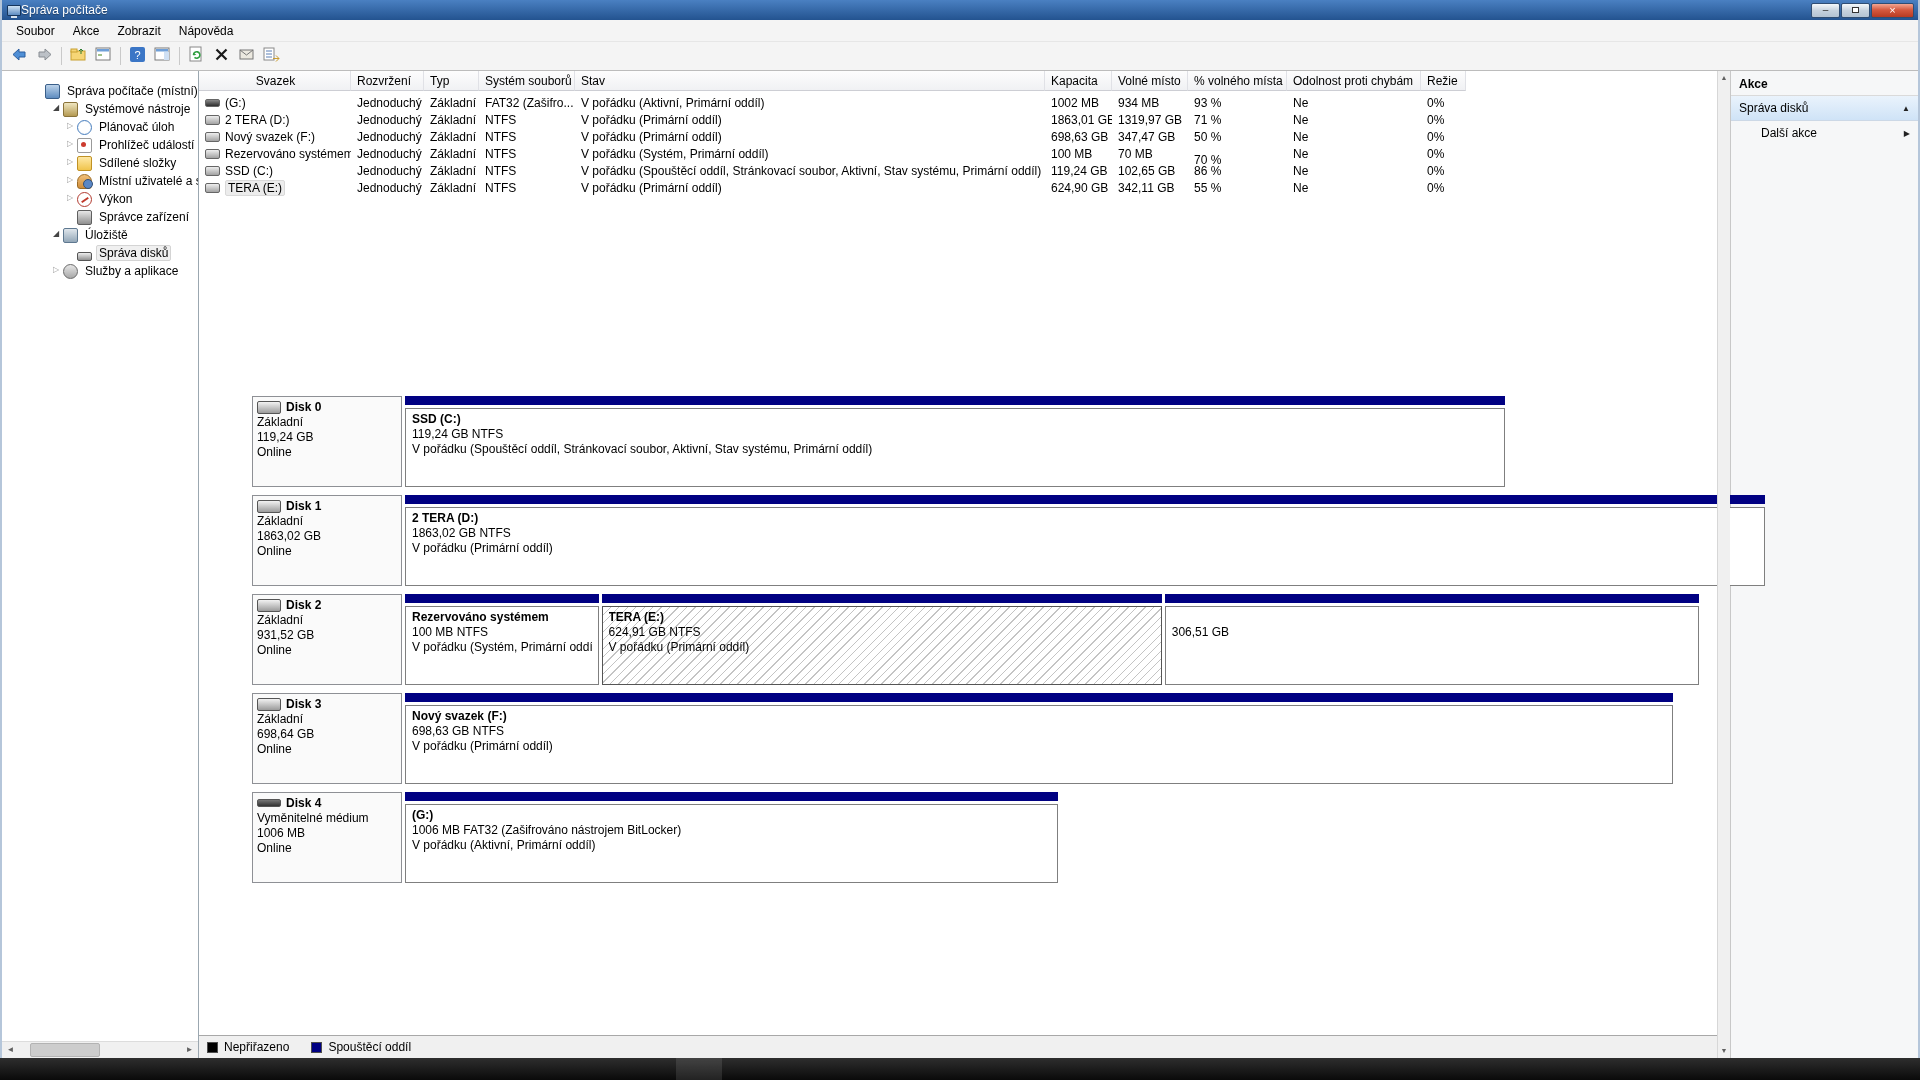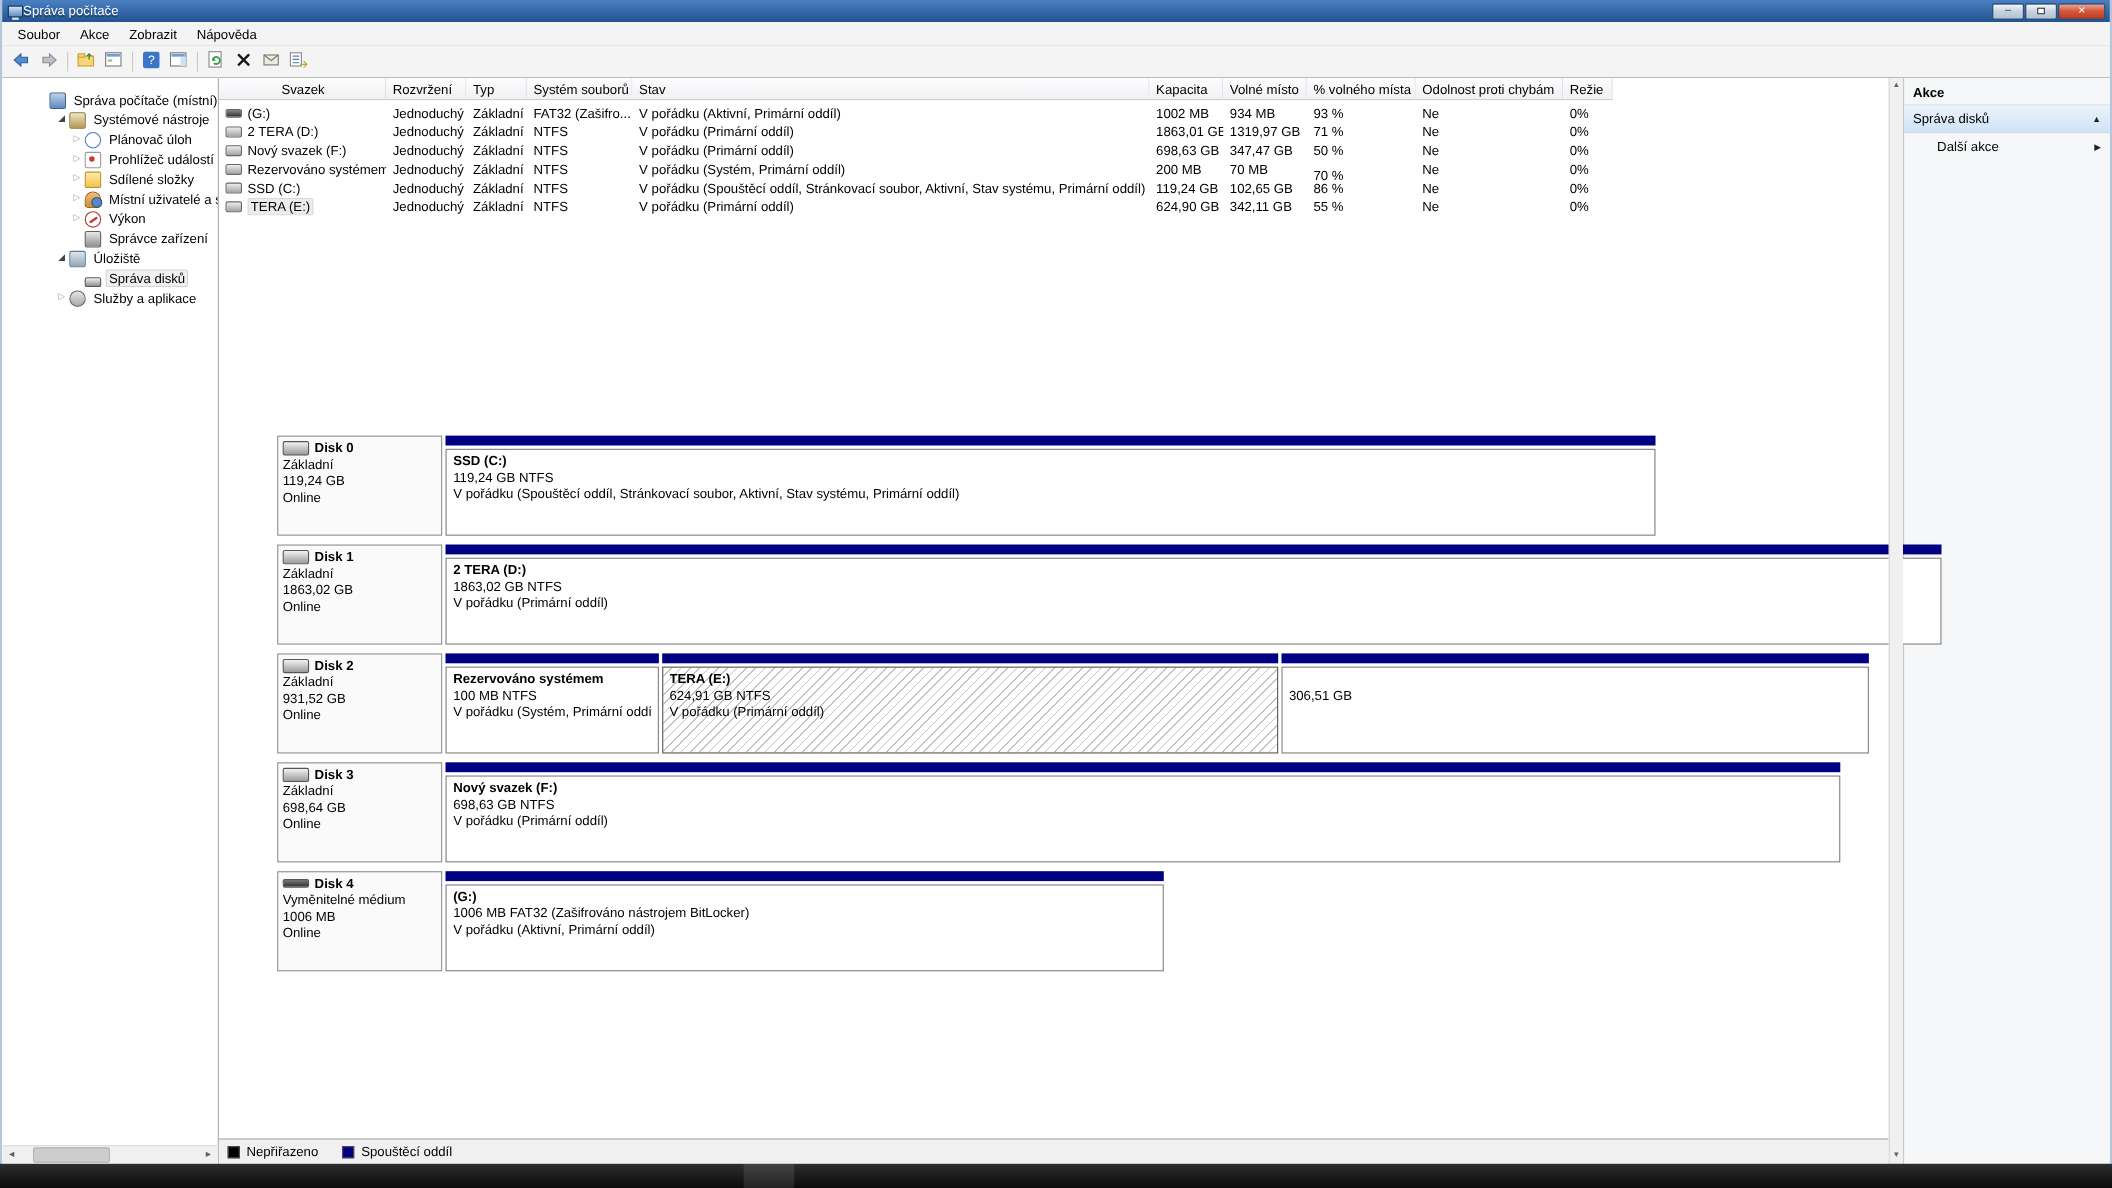--- a/index.html
+++ b/index.html
@@ -331,21 +331,21 @@
             </div>
             <div class="lrow">
               <div class="lcell name" style="width: 152px;">
                 <span class="vol-ic"></span>
                 <span class="vol-name">Rezervováno systémem</span>
               </div>
               <div class="lcell" style="width: 73px;">Jednoduchý</div>
               <div class="lcell" style="width: 55px;">Základní</div>
               <div class="lcell" style="width: 96px;">NTFS</div>
               <div class="lcell" style="width: 470px;">V pořádku (Systém, Primární oddíl)</div>
-              <div class="lcell" style="width: 67px;">200 MB</div>
+              <div class="lcell" style="width: 67px;">100 MB</div>
               <div class="lcell" style="width: 76px;">70 MB</div>
               <div class="lcell" style="width: 99px; margin-top: 12px;">70 %</div>
               <div class="lcell" style="width: 134px;">Ne</div>
               <div class="lcell" style="width: 45px;">0%</div>
             </div>
             <div class="lrow">
               <div class="lcell name" style="width: 152px;">
                 <span class="vol-ic"></span>
                 <span class="vol-name">SSD (C:)</span>
               </div>

